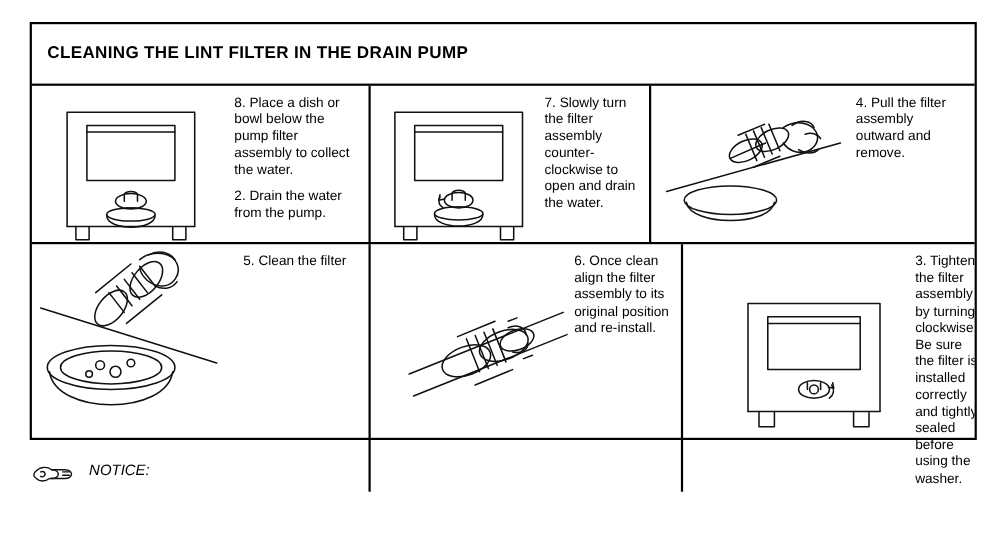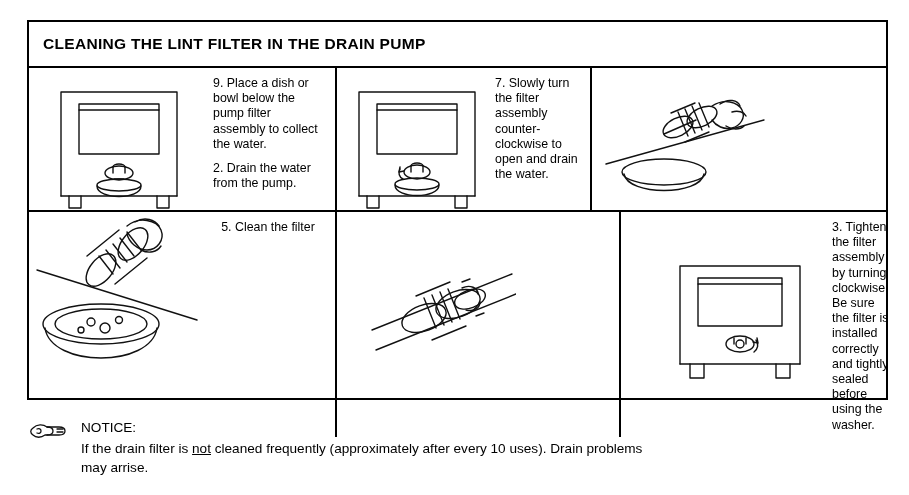--- a/index.html
+++ b/index.html
@@ -24,21 +24,21 @@
     position: absolute;
     left: 27px;
     top: 20px;
     width: 861px;
     height: 380px;
     border: 2px solid #000;
     box-sizing: border-box;
     background: #fff;
   }
   .panel-header {
-    height: 46px;
+    height: 56px;
     border-bottom: 2px solid #000;
     display: flex;
     align-items: center;
     padding-left: 14px;
     box-sizing: border-box;
   }
   .panel-header .title {
     font-size: 15.5px;
     font-weight: bold;
     letter-spacing: 0.3px;
@@ -102,20 +102,21 @@
   }
   .notice-hand {
     flex: 0 0 52px;
     padding-top: 2px;
     padding-left: 2px;
   }
   .notice-body {
     flex: 1 1 auto;
     font-size: 13.6px;
     line-height: 19px;
+    font-style: italic;
   }
   .notice-title {
     font-size: 13.6px;
     margin-bottom: 2px;
   }
   .notice-text {
     font-size: 13.6px;
   }
   .u { text-decoration: underline; }
 </style>
@@ -153,21 +154,21 @@
                 <path d="M84 99 A 6 3 0 0 1 96 99"></path>
 
                 <path d="M85 111 L95 111"></path>
 
                 <path d="M68 118 C68 132 112 132 112 118"></path>
                 <ellipse cx="90" cy="117" rx="22" ry="6"></ellipse>
               </g>
             </svg>
           </div>
           <div class="txt">
-            <p>9. Place a dish or bowl below the pump filter assembly to collect the water.</p>
+            <p>8. Place a dish or bowl below the pump filter assembly to collect the water.</p>
             <p>2. Drain the water from the pump.</p>
           </div>
         </div>
 
         <div class="cell c2 divided">
           <div class="art">
             <svg width="152" height="142" viewBox="0 0 152 142">
               <g fill="none" stroke="#111" stroke-width="1.4" stroke-linecap="round" stroke-linejoin="round">
                 <path d="M22 24 L22 128 M138 24 L138 128 M22 24 L138 24"></path>
                 <path d="M22 128 L138 128"></path>
@@ -209,20 +210,23 @@
 
                 <path d="M86 44 L96 68 M93 41 L103 65 M100 38 L110 62 M107 35 L117 59"></path>
 
                 <path d="M120 38 C132 30 146 34 150 42 C154 50 148 58 140 60 C132 62 124 58 120 52"></path>
                 <path d="M128 36 C136 30 146 32 148 38"></path>
                 <path d="M134 58 C140 62 148 62 152 58"></path>
                 <path d="M140 44 C146 42 152 44 154 48"></path>
               </g>
             </svg>
           </div>
+          <div class="txt">
+            <p>4. Pull the filter assembly outward and remove.</p>
+          </div>
         </div>
       </div>
 
       <div class="row bottom">
 
         <div class="cell c1 divided">
           <div class="art">
             <svg width="176" height="192" viewBox="0 0 176 192">
               <g fill="none" stroke="#111" stroke-width="1.4" stroke-linecap="round" stroke-linejoin="round">
 
@@ -266,20 +270,23 @@
                 <path d="M50 84 L84 70 M66 128 L100 114"></path>
                 <path d="M58 86 L70 116 M66 83 L78 113 M74 80 L86 110 M82 77 L94 107"></path>
 
                 <ellipse cx="104" cy="87" rx="9" ry="16" transform="rotate(70 104 87)"></ellipse>
                 <path d="M96 70 L104 67 M110 104 L118 101"></path>
 
                 <path d="M96 76 C104 72 112 76 112 82"></path>
                 <path d="M100 98 C108 100 114 96 114 90"></path>
               </g>
             </svg>
+          </div>
+          <div class="txt">
+            <p>6. Once clean align the filter assembly to its original position and re-install.</p>
           </div>
         </div>
 
         <div class="cell c3">
           <div class="art">
             <svg width="176" height="192" viewBox="0 0 176 192">
               <g fill="none" stroke="#111" stroke-width="1.4" stroke-linecap="round" stroke-linejoin="round">
                 <path d="M30 54 L30 152 M150 54 L150 152 M30 54 L150 54"></path>
                 <path d="M30 152 L150 152"></path>
                 <path d="M48 72 L132 72 L132 114 L48 114 Z"></path>
@@ -310,21 +317,16 @@
         <g fill="none" stroke="#111" stroke-width="1.3" stroke-linecap="round" stroke-linejoin="round">
           <path d="M4 8 C8 4 14 4 18 7 L30 7 C34 7 36 9 36 11 C36 13 34 15 30 15 L16 15 C12 18 7 18 4 15 C1 13 1 10 4 8 Z"></path>
           <path d="M18 7 C22 7 24 9 24 11 C24 13 22 15 18 15"></path>
           <path d="M8 9 C10 8 12 9 12 11 C12 13 10 14 8 13"></path>
           <path d="M28 9 L34 9 M28 12 L34 12"></path>
         </g>
       </svg>
     </div>
     <div class="notice-body">
       <div class="notice-title">NOTICE:</div>
-      <div class="notice-text">
-        <span>If the drain filter is </span><span class="u">not</span><span> cleaned frequently (approximately after every 10 uses).  Drain problems</span>
-        <br>
-        <span>may arrise.</span>
-      </div>
     </div>
   </div>
 
 </div>
 
 </body></html>

